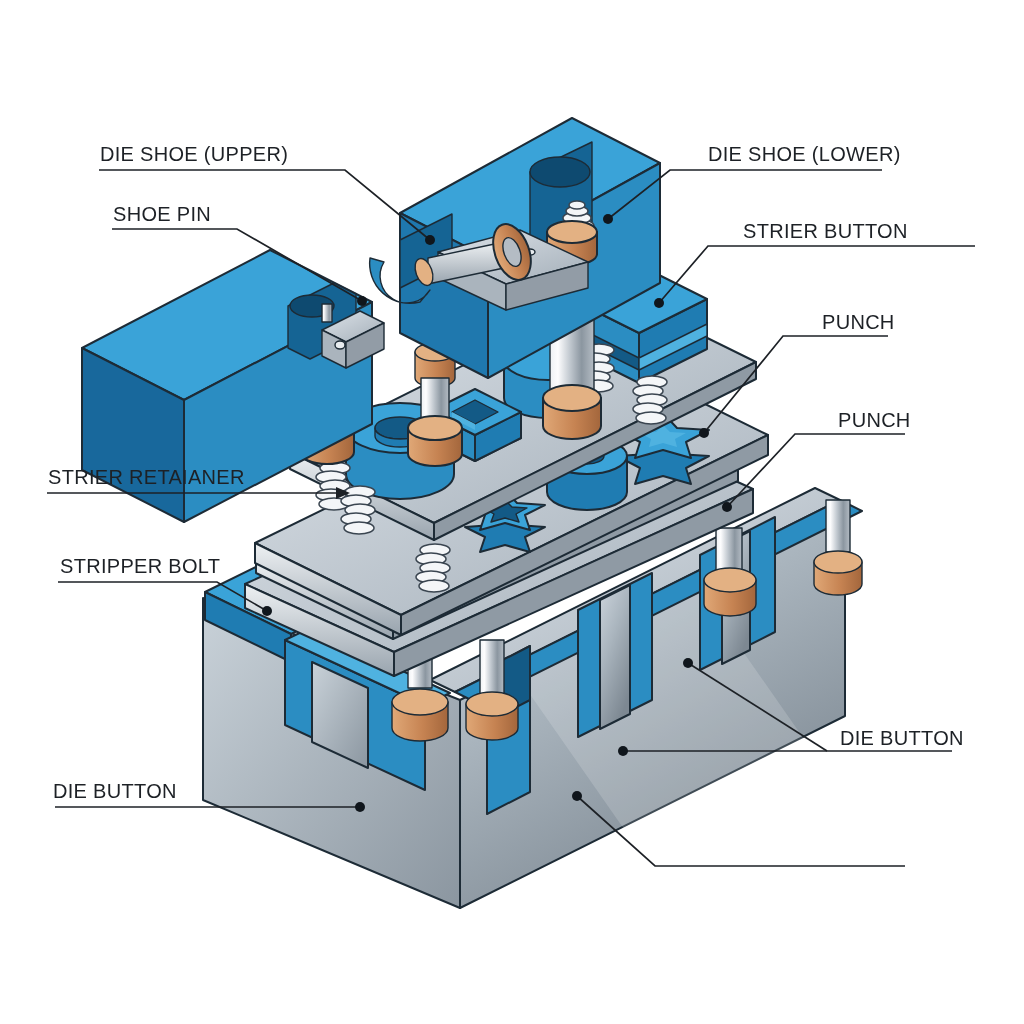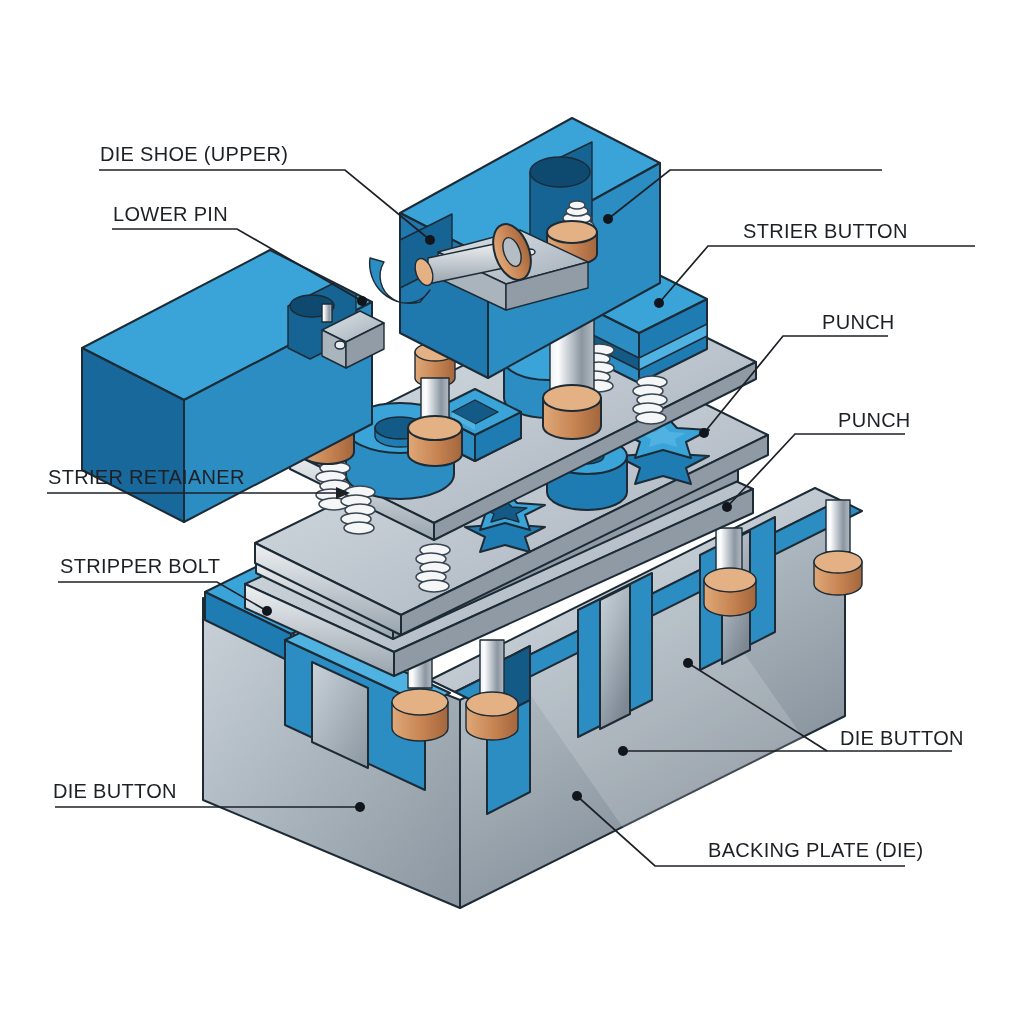--- a/index.html
+++ b/index.html
@@ -261,22 +261,22 @@
         <circle cx="267" cy="611" r="5"></circle>
           <circle cx="623" cy="751" r="5"></circle>
         <circle cx="688" cy="663" r="5"></circle>
           <circle cx="360" cy="807" r="5"></circle>
         <circle cx="577" cy="796" r="5"></circle>
       </g>
     </g>
   </svg>
 
   <div class="callout" style="left:100px;top:143px">DIE SHOE (UPPER)</div>
-  <div class="callout" style="left:113px;top:203px">LOWER PIN</div>
+  <div class="callout" style="left:708px;top:143px">DIE SHOE (LOWER)</div>
+  <div class="callout" style="left:113px;top:203px">SHOE PIN</div>
   <div class="callout" style="left:743px;top:220px">STRIER BUTTON</div>
   <div class="callout" style="left:822px;top:311px">PUNCH</div>
   <div class="callout" style="left:838px;top:409px">PUNCH</div>
   <div class="callout" style="left:48px;top:466px">STRIER RETAIANER</div>
   <div class="callout" style="left:60px;top:555px">STRIPPER BOLT</div>
   <div class="callout" style="left:840px;top:727px">DIE BUTTON</div>
   <div class="callout" style="left:53px;top:780px">DIE BUTTON</div>
-  <div class="callout" style="left:708px;top:839px">BACKING PLATE (DIE)</div>
 </div>
 
 </body></html>

